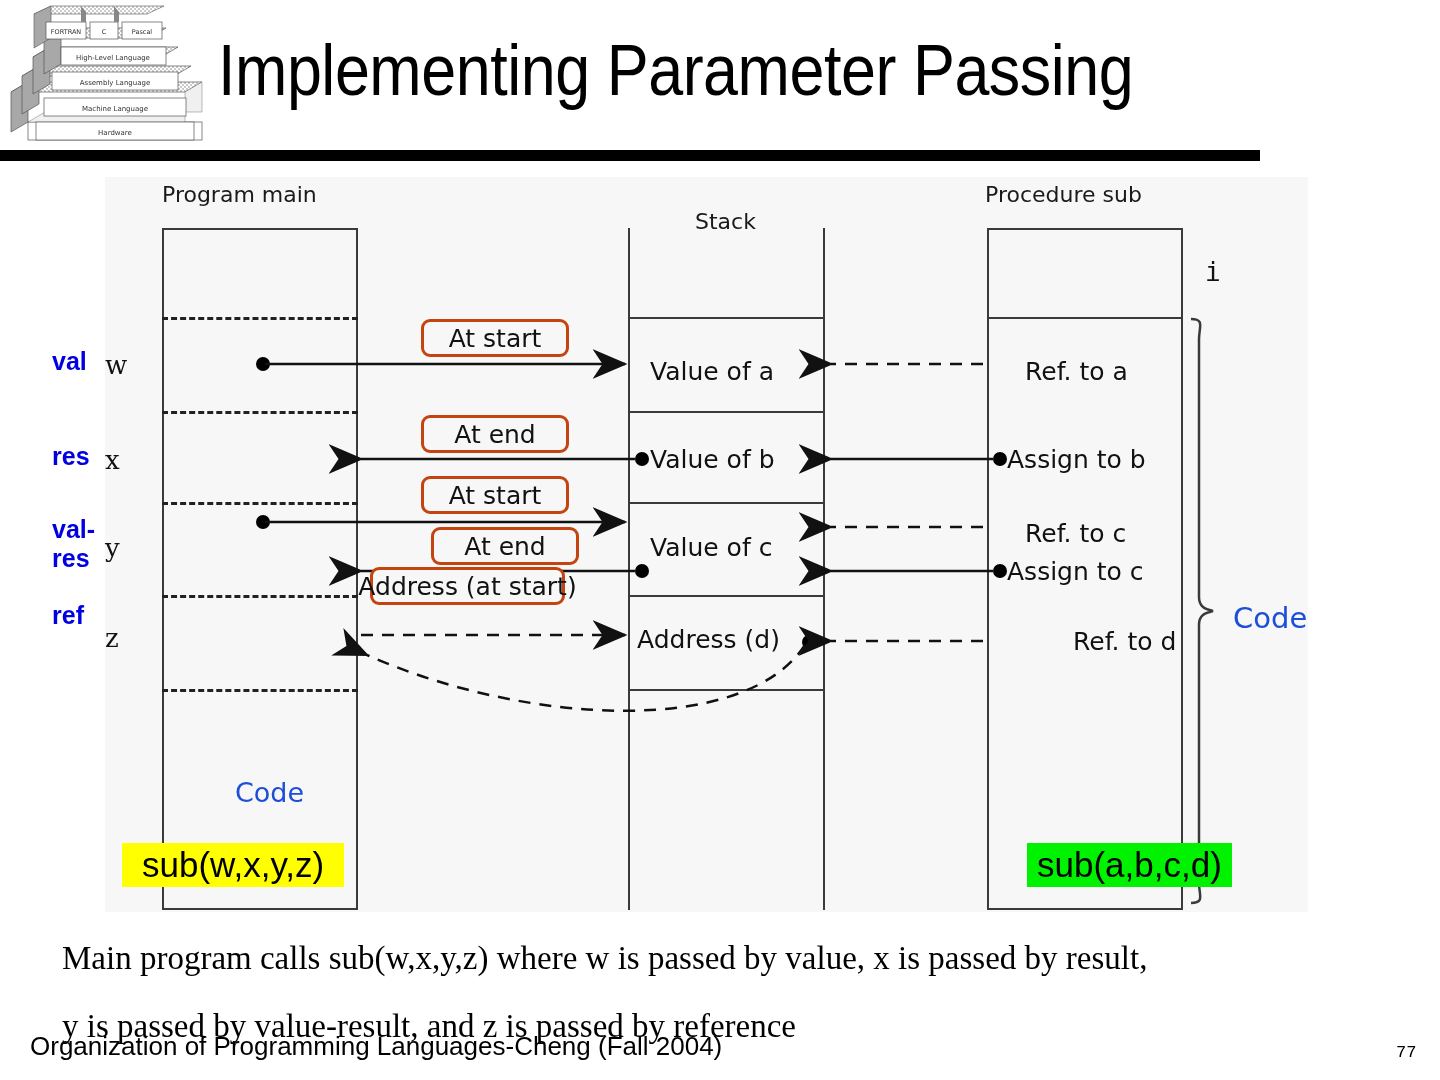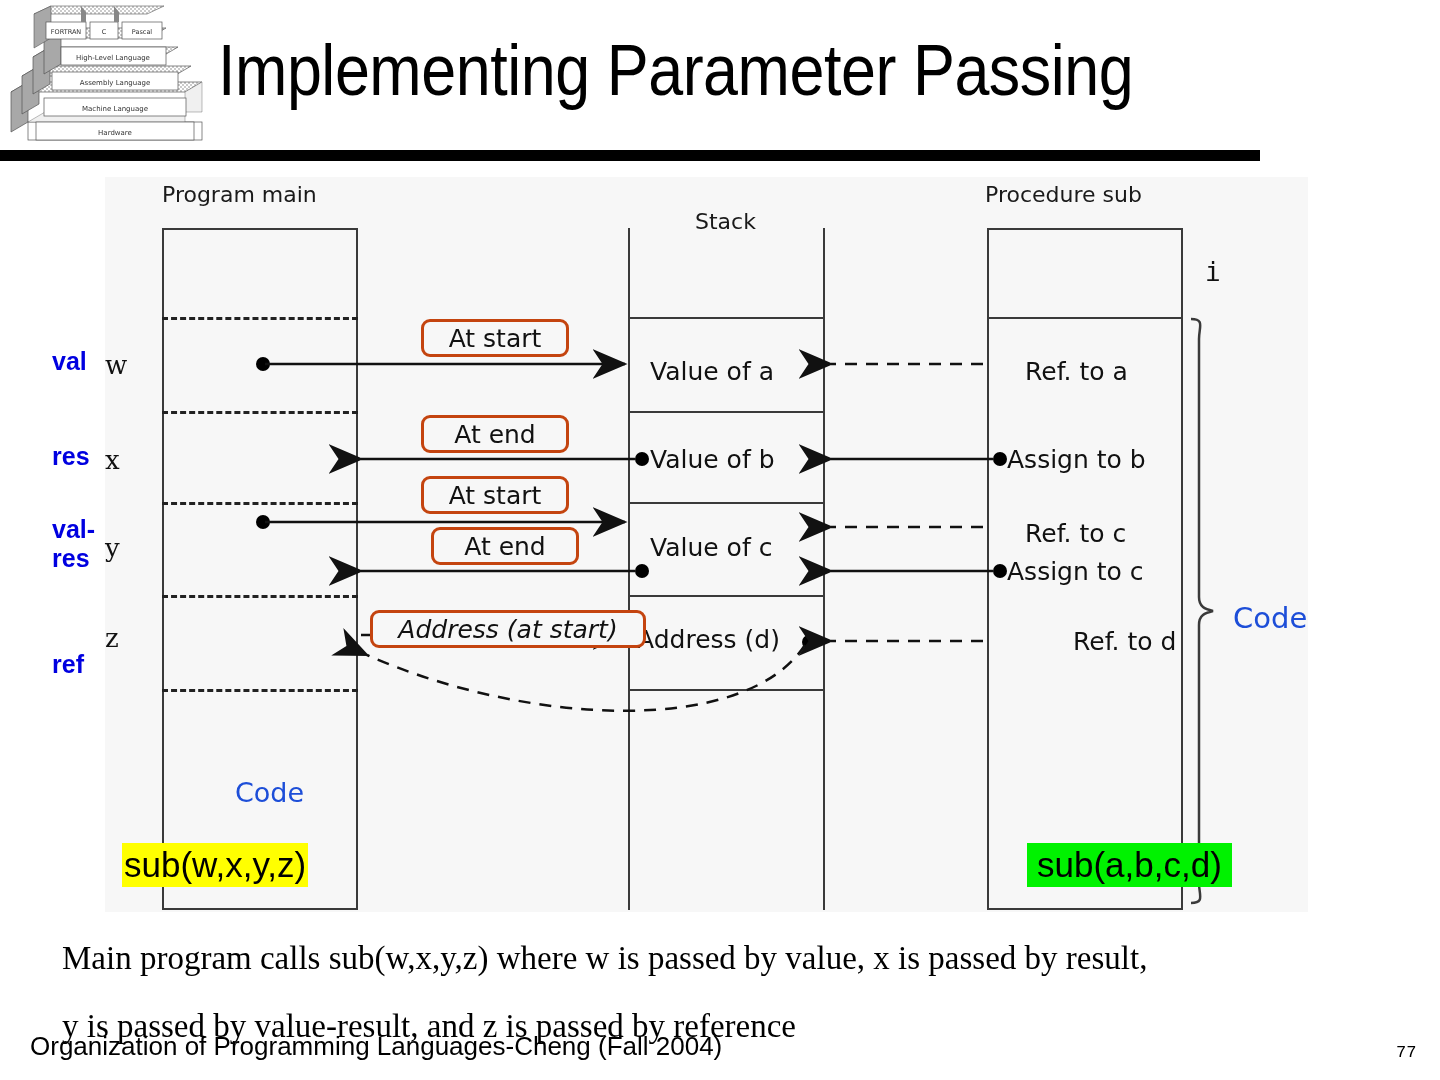--- a/index.html
+++ b/index.html
@@ -61,21 +61,21 @@
   .tagbox{
     position:absolute;border:3px solid #c4440f;border-radius:9px;
     background:#f7f7f7;
     font-family:"DejaVu Sans", sans-serif;font-size:25px;color:#111;
     display:flex;align-items:center;justify-content:center;
     white-space:nowrap;box-sizing:border-box;
   }
   .hl-yellow{
     position:absolute;background:#ffff00;color:#000;
     font-family:"Liberation Sans", sans-serif;font-size:35px;
-    padding:2px 2px;white-space:nowrap;
+    padding:2px 20px;white-space:nowrap;
   }
   .hl-green{
     position:absolute;background:#00f200;color:#000;
     font-family:"Liberation Sans", sans-serif;font-size:35px;
     padding:2px 10px;white-space:nowrap;
   }
   .codelabel{
     position:absolute;font-family:"DejaVu Sans", sans-serif;
     font-size:27px;color:#1d4ed8;white-space:nowrap;
   }
@@ -230,36 +230,36 @@
     <path d="M1086,142 C1100,142 1094,150 1094,162
              L1094,420 C1094,430 1100,432 1108,434
              C1100,436 1094,438 1094,448
              L1094,706 C1094,718 1100,726 1086,726" fill="none" stroke="#3a3a3a" stroke-width="2.5"></path>
   </svg>
 
   <div class="tagbox" style="left:316px;top:142px;width:148px;height:38px;">At start</div>
   <div class="tagbox" style="left:316px;top:238px;width:148px;height:38px;">At end</div>
   <div class="tagbox" style="left:316px;top:299px;width:148px;height:38px;">At start</div>
   <div class="tagbox" style="left:326px;top:350px;width:148px;height:38px;">At end</div>
-  <div class="tagbox" style="left:265px;top:433px;width:276px;height:38px;font-style:italic;">Address (at start)</div>
+  <div class="tagbox" style="left:265px;top:390px;width:195px;height:38px;">Address (at start)</div>
 
   <div class="hl-yellow" style="left:17px;top:666px;">sub(w,x,y,z)</div>
   <div class="hl-green" style="left:922px;top:666px;">sub(a,b,c,d)</div>
 </div>
 
 <div class="modelabel" style="left:52px;top:348px;">val</div>
 <div class="varlabel" style="left:105px;top:350px;">w</div>
 
 <div class="modelabel" style="left:52px;top:443px;">res</div>
 <div class="varlabel" style="left:105px;top:445px;">x</div>
 
 <div class="modelabel" style="left:52px;top:516px;">val-</div>
 <div class="modelabel" style="left:52px;top:545px;">res</div>
 <div class="varlabel" style="left:105px;top:533px;">y</div>
 
-<div class="modelabel" style="left:52px;top:651px;">ref</div>
+<div class="modelabel" style="left:52px;top:602px;">ref</div>
 <div class="varlabel" style="left:105px;top:623px;">z</div>
 
 <div class="bodytext" style="left:62px;top:940px;">Main program calls sub(w,x,y,z) where w is passed by value, x is passed by result,</div>
 <div class="bodytext" style="left:62px;top:1008px;">y is passed by value-result, and z is passed by reference</div>
 
 <div id="footer">Organization of Programming Languages-Cheng (Fall 2004)</div>
 <div id="pagenum">77</div>
 
 </body></html>

